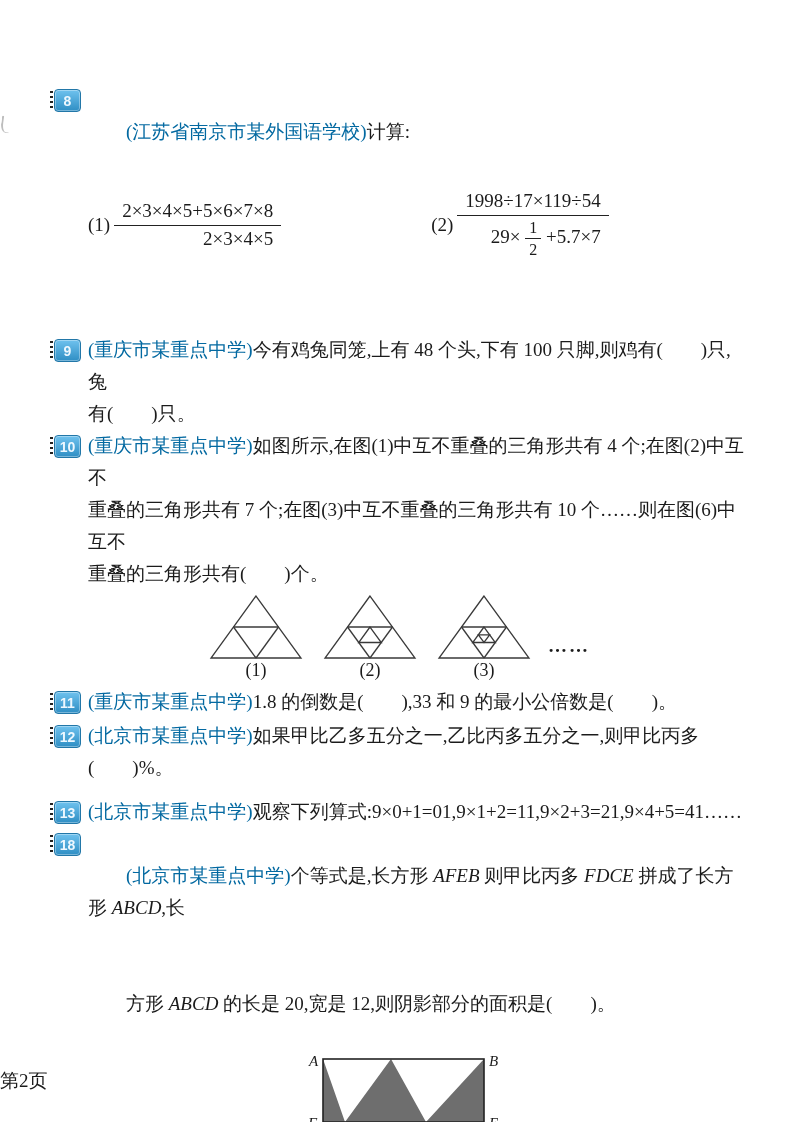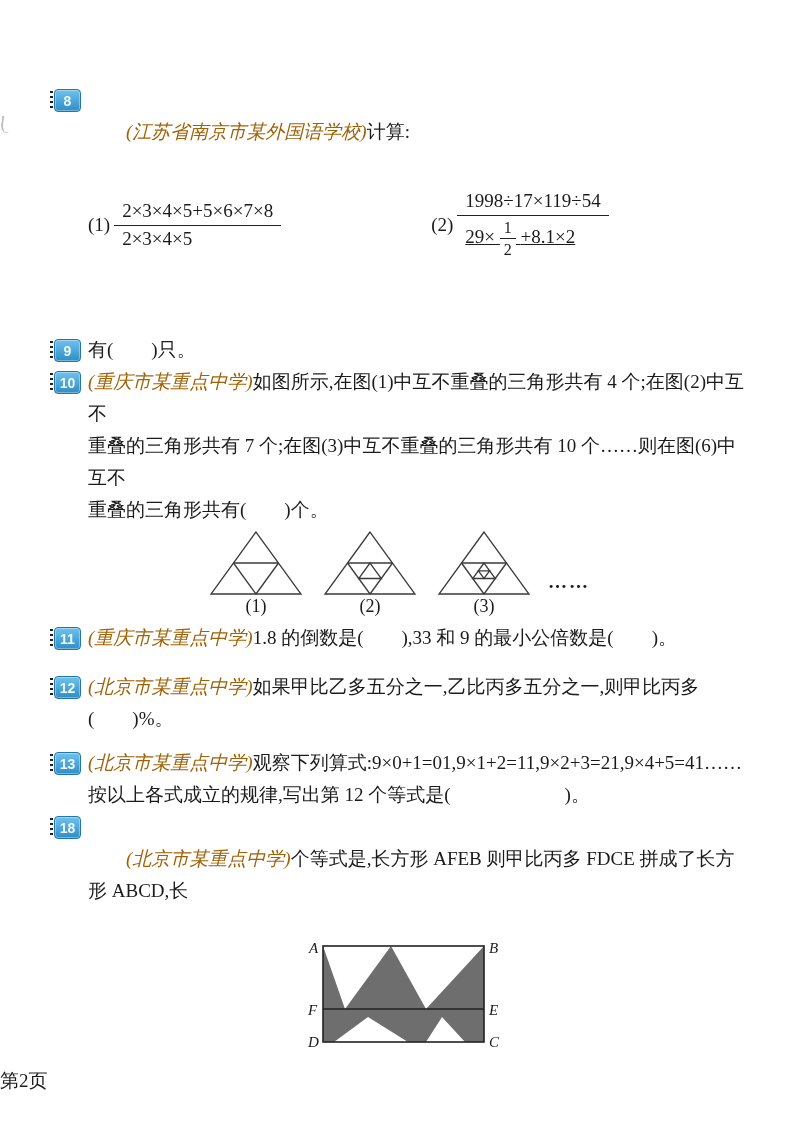--- a/index.html
+++ b/index.html
@@ -19,30 +19,30 @@
     border:1px solid #2277a8;border-radius:4px;
     box-shadow:inset 0 0 0 1px rgba(255,255,255,.35);
     color:#eef8ff;font-family:"Liberation Sans",sans-serif;font-size:14px;font-weight:bold;
   }
   .badge::before{
     content:"";position:absolute;left:-5px;top:1px;bottom:1px;width:3px;
     background:repeating-linear-gradient(180deg,#222 0 2px,transparent 2px 5px);
   }
   .ptext{flex:1;line-height:32px;}
   .line{white-space:pre-wrap;}
-  .school{color:#a16207;font-style:italic;}
-  .it{}
+  .school{color:#0369a1;}
+  .it{font-style:italic;}
 
   
   .formulas{display:flex;gap:150px;margin:6px 0 0 0;height:78px;align-items:center;}
   .formula{display:flex;align-items:center;gap:4px;line-height:1.2;}
-  .fr{display:inline-block;text-align:left;vertical-align:middle;}
+  .fr{display:inline-block;text-align:right;vertical-align:middle;}
   .fr .nu{display:block;padding:0 8px 2px;border-bottom:1.6px solid #222;}
   .fr .de{display:block;padding:2px 8px 0;}
-  .de-flex{display:flex;align-items:center;justify-content:center;gap:3px;text-decoration:underline;}
+  .de-flex{display:flex;align-items:center;justify-content:center;gap:3px;}
   .fr.small{font-size:16px;}
   .fr.small .nu{padding:0 4px 1px;}
   .fr.small .de{padding:1px 4px 0;}
 
   
   .tri-row{display:flex;align-items:flex-start;gap:14px;margin:4px 0 6px 118px;}
   .tri-fig{text-align:center;width:100px;}
   .tri-fig svg{display:block;margin:0 auto;}
   .tri-label{line-height:20px;font-size:18px;}
   .dots{align-self:center;letter-spacing:2px;font-weight:bold;padding-top:18px;}
@@ -75,31 +75,32 @@
         <div class="formula">
           <span>(2)</span>
           <span class="fr">
             <span class="nu">1998÷17×119÷54</span>
             <span class="de de-flex">
               <span>29×</span>
               <span class="fr small">
                 <span class="nu">1</span>
                 <span class="de">2</span>
               </span>
-              <span>+8.1×2</span>
+              <span>+5.7×7</span>
             </span>
           </span>
         </div>
       </div>
     </div>
   </section>
 
   <section class="prob">
     <span class="badge">9</span>
     <div class="ptext">
+      <div class="line"><span class="school">(重庆市某重点中学)</span><span>今有鸡兔同笼,上有 48 个头,下有 100 只脚,则鸡有(　　)只,兔</span></div>
       <div class="line">有(　　)只。</div>
     </div>
   </section>
 
   <section class="prob">
     <span class="badge">10</span>
     <div class="ptext">
       <div class="line"><span class="school">(重庆市某重点中学)</span><span>如图所示,在图(1)中互不重叠的三角形共有 4 个;在图(2)中互不</span></div>
       <div class="line">重叠的三角形共有 7 个;在图(3)中互不重叠的三角形共有 10 个……则在图(6)中互不</div>
       <div class="line">重叠的三角形共有(　　)个。</div>
@@ -138,47 +139,49 @@
               <polygon points="42.4,40.8 53.6,40.8 48,48.5"></polygon>
             </g>
           </svg>
           <div class="tri-label">(3)</div>
         </div>
         <div class="dots">……</div>
       </div>
     </div>
   </section>
 
-  <section class="prob" style="margin-bottom:17px;">
+  <section class="prob" style="margin-bottom:2px;">
     <span class="badge">11</span>
     <div class="ptext">
       <div class="line"><span class="school">(重庆市某重点中学)</span><span>1.8 的倒数是(　　),33 和 9 的最小公倍数是(　　)。</span></div>
     </div>
   </section>
 
   <section class="prob" style="margin-bottom:12px;">
     <span class="badge">12</span>
     <div class="ptext">
       <div class="line"><span class="school">(北京市某重点中学)</span><span>如果甲比乙多五分之一,乙比丙多五分之一,则甲比丙多(　　)%。</span></div>
     </div>
   </section>
 
   <section class="prob">
     <span class="badge">13</span>
     <div class="ptext">
       <div class="line"><span class="school">(北京市某重点中学)</span><span>观察下列算式:9×0+1=01,9×1+2=11,9×2+3=21,9×4+5=41……</span></div>
-      <div class="line">按以上各式成立的规律,写出第 12 个等式是(　　　　　　)。</div>
     </div>
   </section>
 
   <section class="prob">
     <span class="badge">18</span>
     <div class="ptext">
       <div class="line">
         <span class="school">(北京市某重点中学)</span><span>个等式是,长方形 </span><span class="it">AFEB</span><span> 则甲比丙多 </span><span class="it">FDCE</span><span> 拼成了长方形 </span><span class="it">ABCD</span><span>,长</span>
+      </div>
+      <div class="line">
+        <span>方形 </span><span class="it">ABCD</span><span> 的长是 20,宽是 12,则阴影部分的面积是(　　)。</span>
       </div>
       <div class="rect-fig">
         <svg width="232" height="108" viewBox="0 0 232 108">
 
           <polygon points="35,5 57,68 103,5 138,68 196,5 196,68 35,68" fill="#6e6e6e" stroke="none"></polygon>
 
           <polygon points="35,68 196,68 196,101 177,101 154,76 138,101 120,101 80,76 46,101 35,101" fill="#6e6e6e" stroke="none"></polygon>
 
           <rect x="35" y="5" width="161" height="96" fill="none" stroke="#222" stroke-width="1.6"></rect>
           <line x1="35" y1="68" x2="196" y2="68" stroke="#222" stroke-width="1.4"></line>

